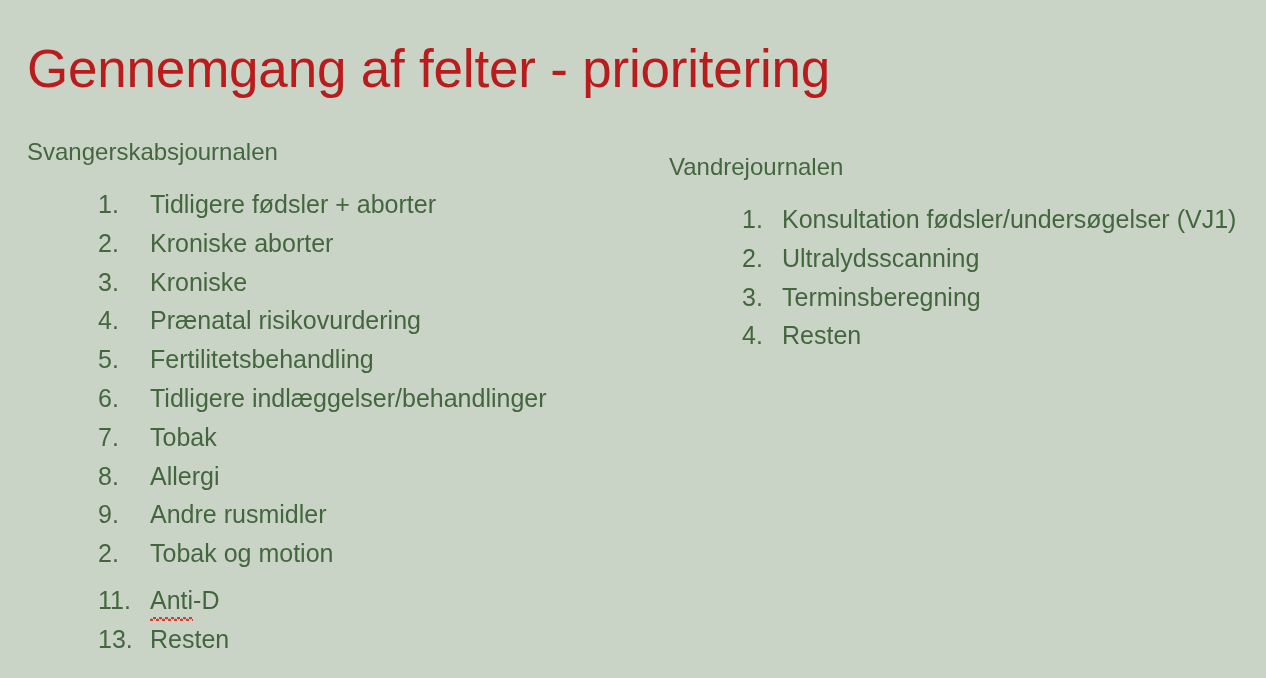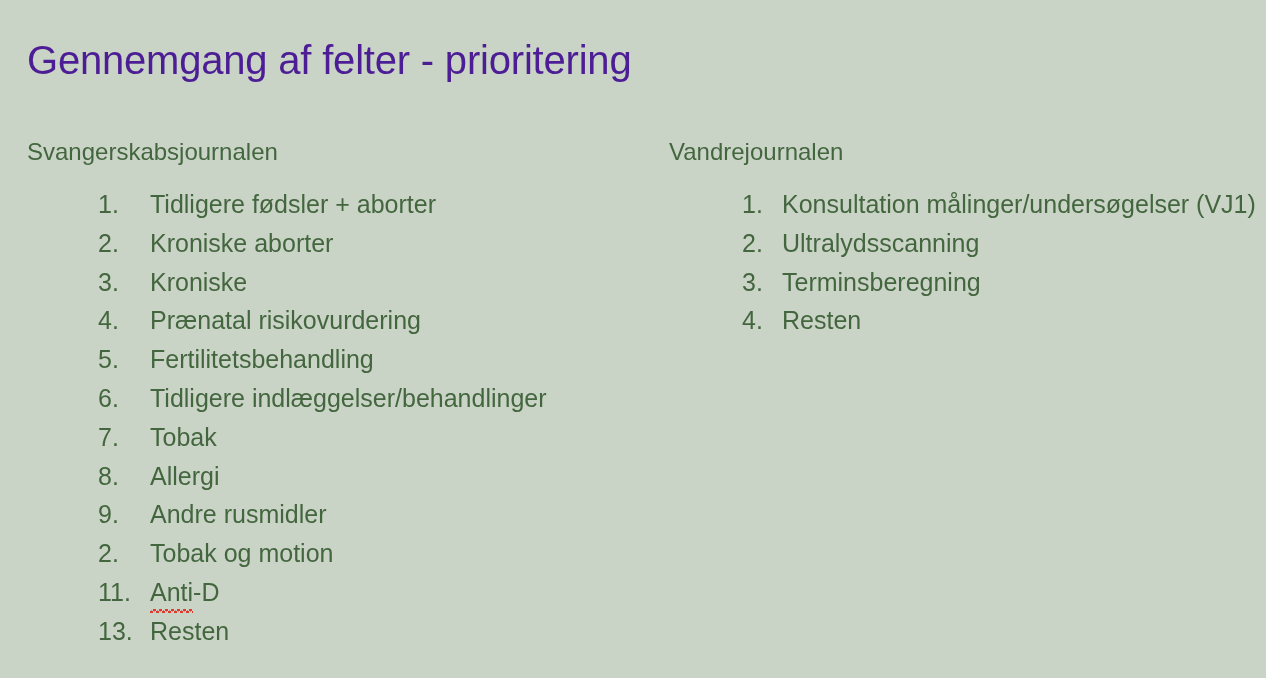--- a/index.html
+++ b/index.html
@@ -17,33 +17,33 @@
     position: relative;
     width: 1266px;
     height: 678px;
     background: #c9d4c6;
     overflow: hidden;
   }
   .slide-title {
     position: absolute;
     left: 27px;
     top: 4px;
-    font-size: 40px;
+    font-size: 53px;
     line-height: 58px;
     font-weight: normal;
-    color: #4c1d95;
+    color: #b91c1c;
     letter-spacing: -0.2px;
     white-space: nowrap;
   }
   .column {
     position: absolute;
     top: 131px;
   }
   .column-left  { left: 27px;  width: 620px; }
-  .column-right { left: 669px; width: 590px; }
+  .column-right { left: 669px; width: 590px; margin-top: 15px; }
 
   .column-heading {
     font-size: 24px;
     line-height: 42px;
     font-weight: normal;
     color: #44663f;
     margin: 0 0 12px 0;
     white-space: nowrap;
   }
 
@@ -74,20 +74,21 @@
 
   
   .column-right .num-list li { padding-left: 73px; }
   .column-right .num-list .num { width: 40px; }
 
   
   .spell {
     position: relative;
     display: inline-block;
     text-decoration: none;
+    margin-top: 8px;
   }
   .spell::after {
     content: "";
     position: absolute;
     left: 0;
     right: 0;
     bottom: -1px;
     height: 4px;
     background-image:
       radial-gradient(circle at 1.5px 3px, #e03a2f 1.4px, transparent 1.6px),
@@ -155,21 +156,21 @@
         <span class="txt">Resten</span>
       </li>
     </ol>
   </div>
 
   <div class="column column-right">
     <h2 class="column-heading">Vandrejournalen</h2>
     <ol class="num-list">
       <li>
         <span class="num">1.</span>
-        <span class="txt">Konsultation målinger/undersøgelser (VJ1)</span>
+        <span class="txt">Konsultation fødsler/undersøgelser (VJ1)</span>
       </li>
       <li>
         <span class="num">2.</span>
         <span class="txt">Ultralydsscanning</span>
       </li>
       <li>
         <span class="num">3.</span>
         <span class="txt">Terminsberegning</span>
       </li>
       <li>

